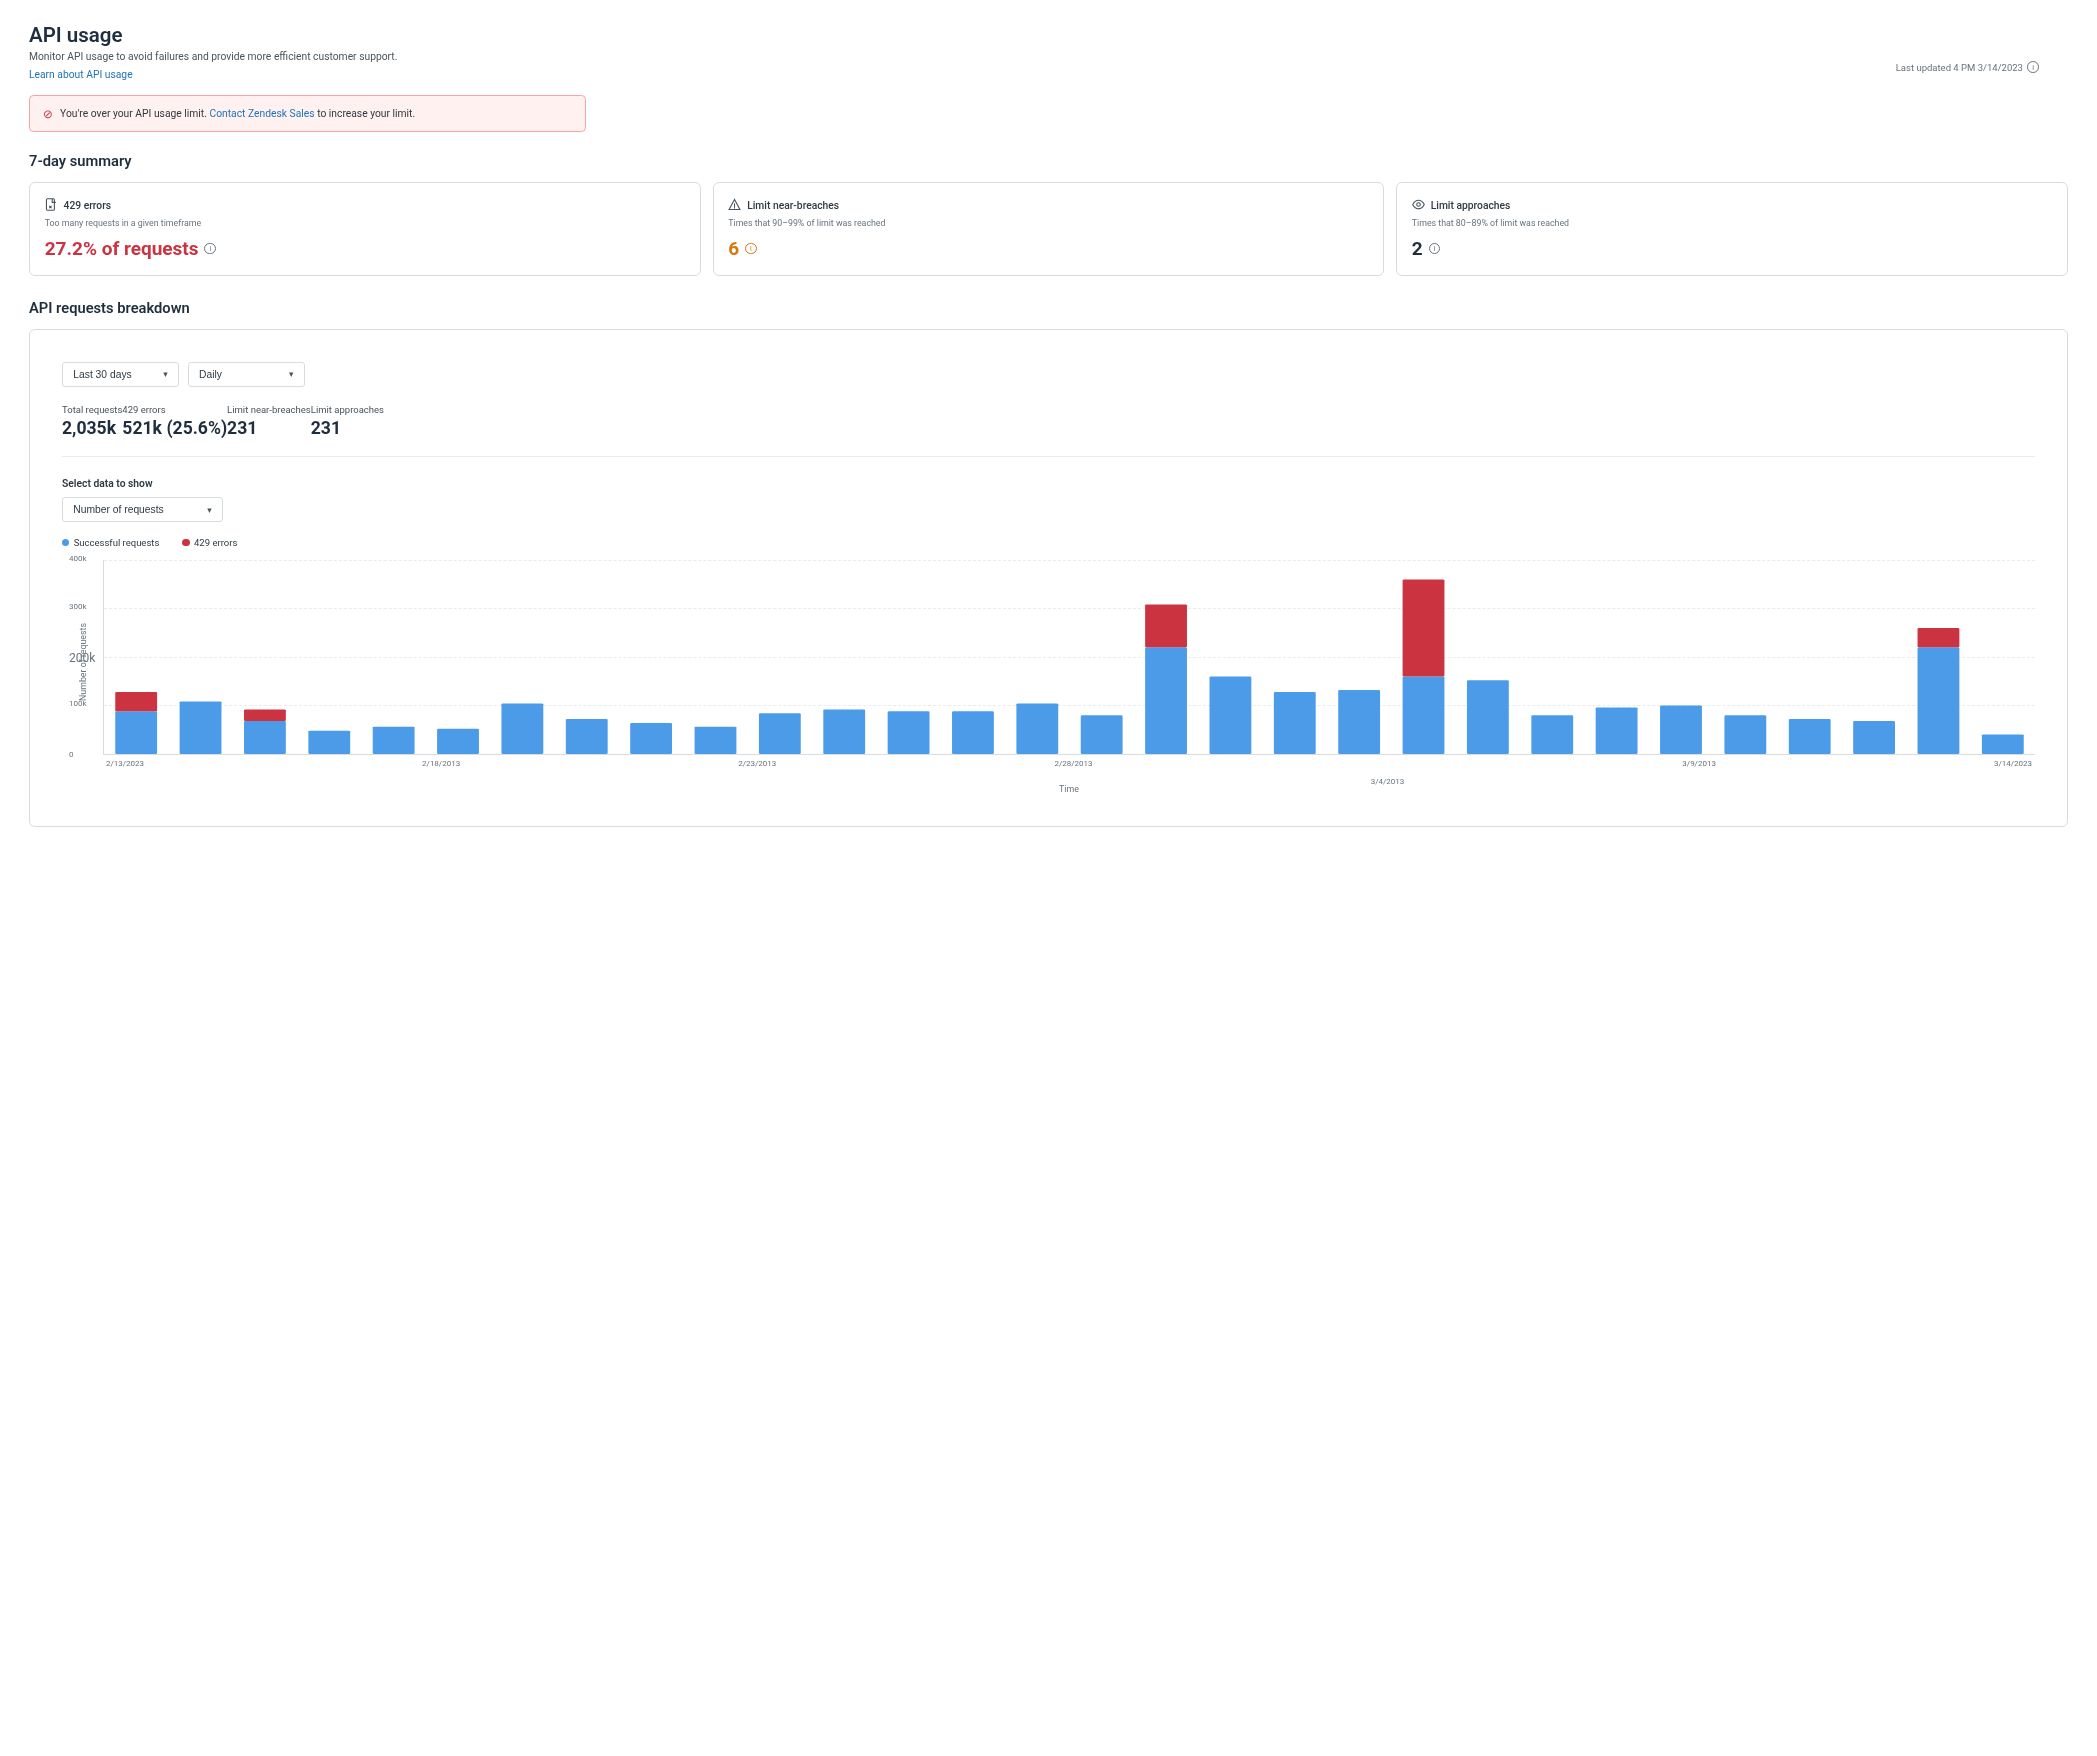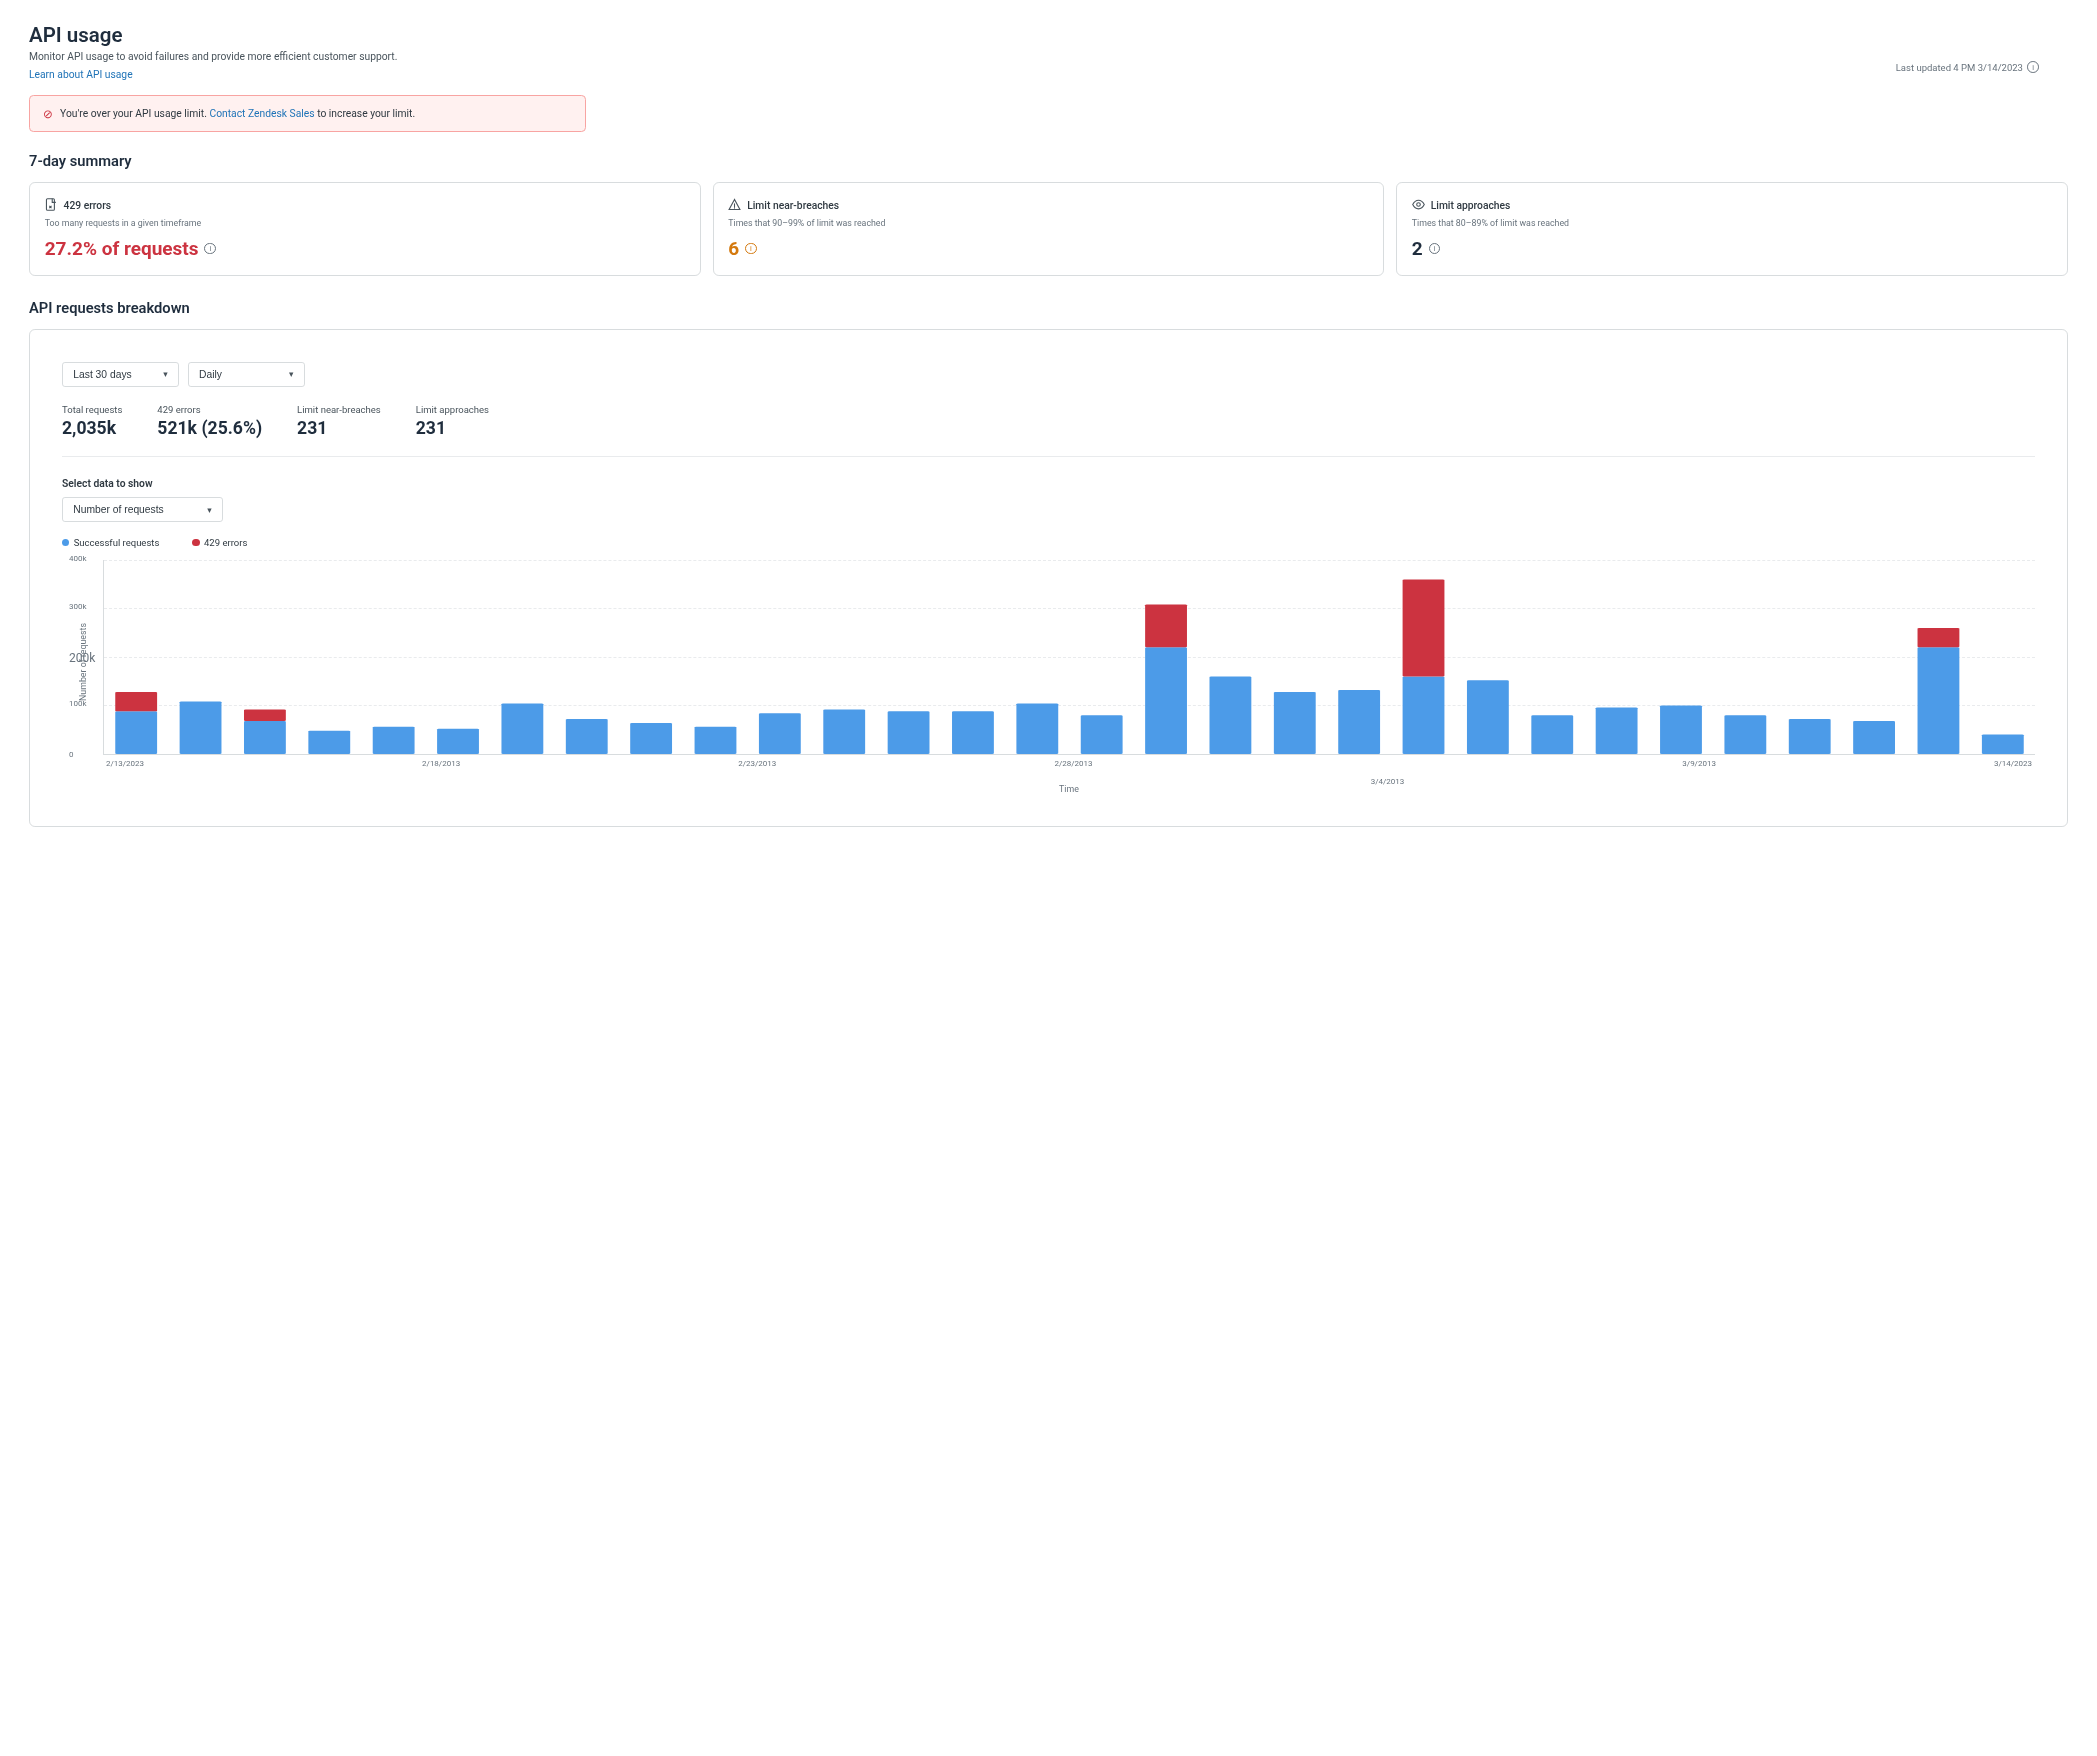--- a/index.html
+++ b/index.html
@@ -52,33 +52,33 @@
     .breakdown-title { font-size: 14.7px; font-weight: 600; color: #1f2d3d; margin-bottom: 11.7px; }
     .filters { display: flex; gap: 8.8px; margin-bottom: 17.6px; }
     .dropdown-btn {
       display: flex; align-items: center; gap: 5.9px;
       border: 0.7px solid #d8dcde; border-radius: 2.9px;
       padding: 5.9px 10.3px; font-size: 10.3px; color: #2f3941;
       background: #fff; cursor: pointer; min-width: 117px;
       justify-content: space-between;
     }
     .chevron { font-size: 8.8px; color: #49545c; }
-    .metrics-row { display: flex; gap: 35px; margin-bottom: 20.5px; border-bottom: 0.7px solid #e9ebed; padding-bottom: 17.6px; }
+    .metrics-row { display: flex; margin-bottom: 20.5px; border-bottom: 0.7px solid #e9ebed; padding-bottom: 17.6px; }
     .metric { }
     .metric-label { font-size: 9.5px; color: #49545c; margin-bottom: 2.9px; }
     .metric-value { font-size: 17.6px; font-weight: 700; color: #1f2d3d; }
     .select-data-label { font-size: 10.3px; font-weight: 600; color: #2f3941; margin-bottom: 7.3px; }
     .select-data-dropdown {
       display: flex; align-items: center; gap: 5.9px;
       border: 0.7px solid #d8dcde; border-radius: 2.9px;
       padding: 5.9px 10.3px; font-size: 10.3px; color: #2f3941;
       background: #fff; cursor: pointer; width: 161px;
       justify-content: space-between; margin-bottom: 14.7px;
     }
-    .legend { display: flex; gap: 33px; margin-bottom: 11.7px; align-items: center; }
+    .legend { display: flex; gap: 23px; margin-bottom: 11.7px; align-items: center; }
     .legend-item { display: flex; align-items: center; gap: 4.4px; font-size: 9.5px; color: #2f3941; }
     .legend-dot { width: 7.3px; height: 7.3px; border-radius: 50%; flex-shrink: 0; }
     .chart-container { position: relative; width: 100%; height: 234px; }
   </style>
 </head>
 <body>
 
 <div style="position:relative;">
   <div class="last-updated">
     <span>Last updated 4 PM 3/14/2023</span>

